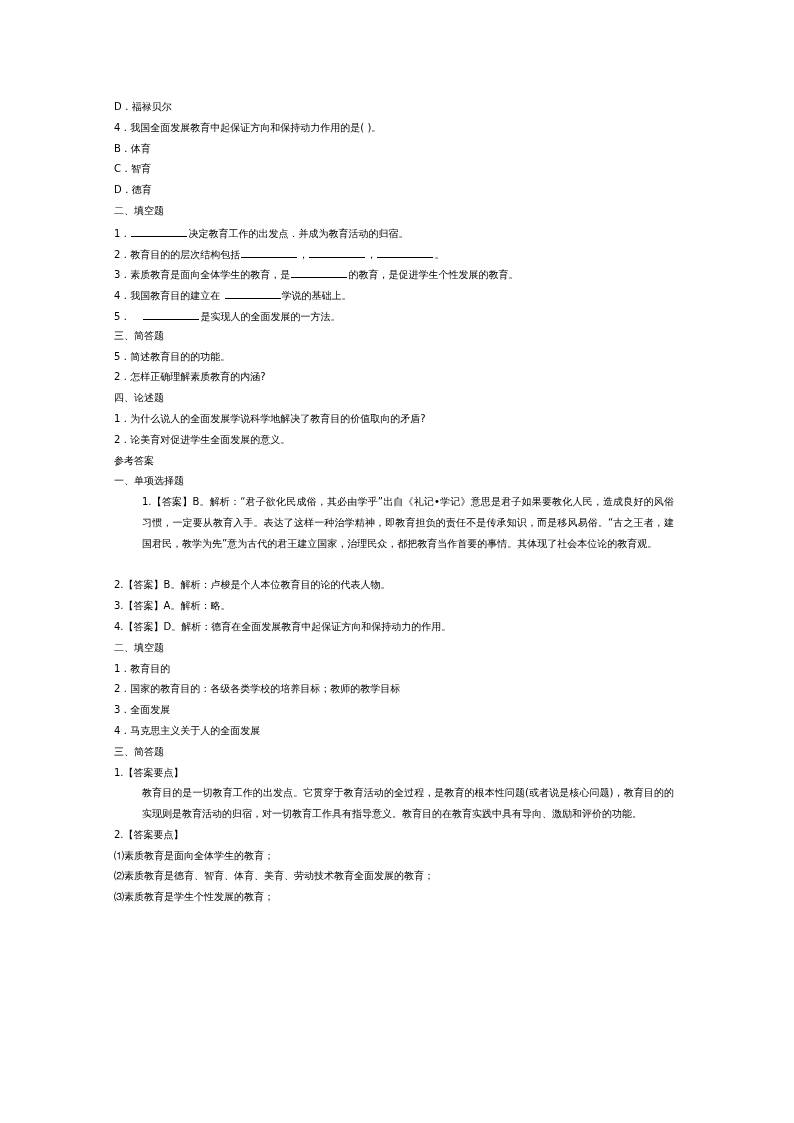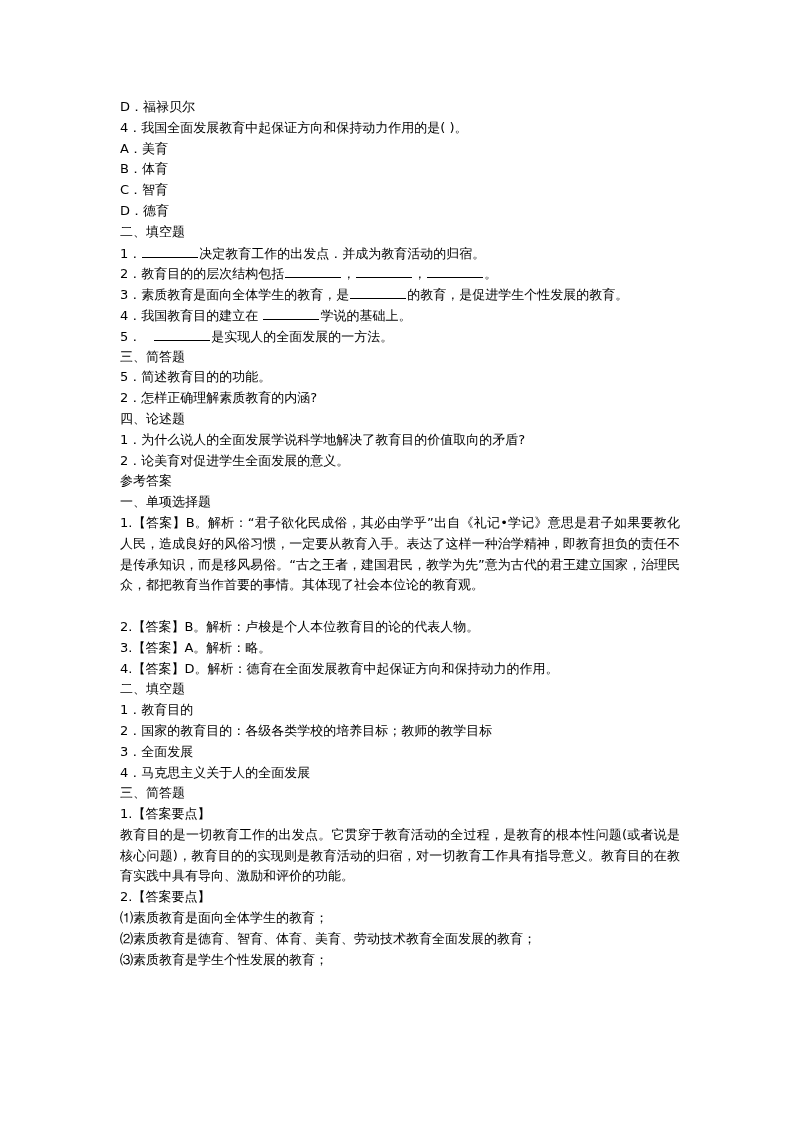--- a/index.html
+++ b/index.html
@@ -1,46 +1,45 @@
 <!DOCTYPE html>
 <html><head>
   <meta charset="utf-8">
   <style>
     html, body { margin: 0; padding: 0; background: #ffffff; }
     body { width: 794px; height: 1123px; position: relative; overflow: hidden; }
     .page {
       position: absolute;
-      left: 120px;
+      left: 114px;
       top: 97px;
       width: 560px;
       font-family: "DejaVu Sans", sans-serif;
-      font-size: 13px;
+      font-size: 10px;
       line-height: 20.8px;
       color: #000000;
     }
     .line { white-space: nowrap; height: 20.8px; }
-    .para { white-space: normal; text-align: justify; word-break: break-all; }
+    .para { white-space: normal; text-align: justify; word-break: break-all; margin-left: 28px; }
     .blank-line { height: 20.8px; }
     .blank {
       display: inline-block;
       width: 56px;
       border-bottom: 1px solid #000;
       height: 14px;
       vertical-align: baseline;
       margin: 0 1px;
     }
     .sp { display: inline-block; width: 12px; }
   </style>
 </head>
 <body>
 
 <div class="page">
   <div class="line">D．福禄贝尔</div>
   <div class="line">4．我国全面发展教育中起保证方向和保持动力作用的是( )。</div>
-  <div class="line">A．美育</div>
   <div class="line">B．体育</div>
   <div class="line">C．智育</div>
   <div class="line">D．德育</div>
 
   <div class="line">二、填空题</div>
   <div class="line">
     <span>1．</span><span class="blank"></span><span>决定教育工作的出发点．并成为教育活动的归宿。</span>
   </div>
   <div class="line">
     <span>2．教育目的的层次结构包括</span><span class="blank"></span><span>，</span><span class="blank"></span><span>，</span><span class="blank"></span><span>。</span>

